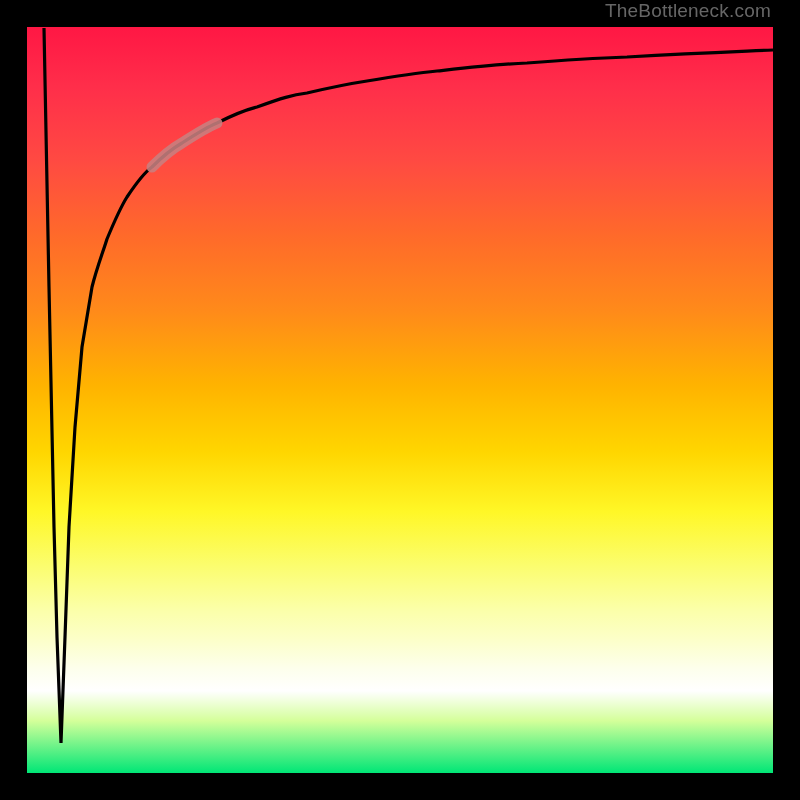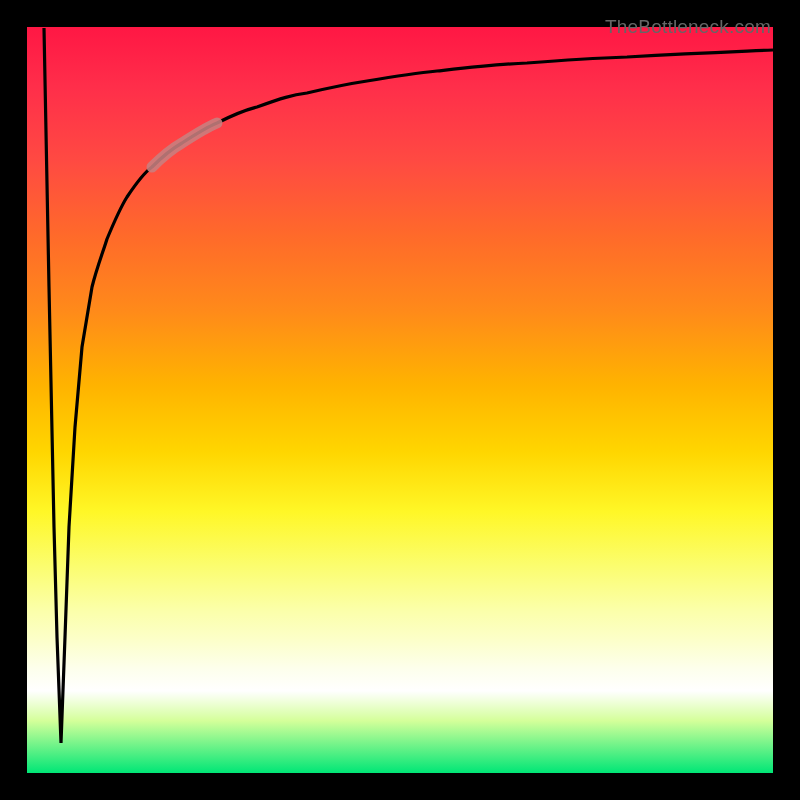--- a/index.html
+++ b/index.html
@@ -45,21 +45,21 @@
   svg.curve {
     position: absolute;
     left: 0;
     top: 0;
     width: 746px;
     height: 746px;
   }
   .attribution {
     position: absolute;
     right: 29px;
-    top: 16px;
+    top: 0;
     color: #666;
     font-size: 19px;
     font-weight: 400;
     letter-spacing: 0.2px;
   }
 </style>
 </head>
 <body>
 
 <div class="frame">

